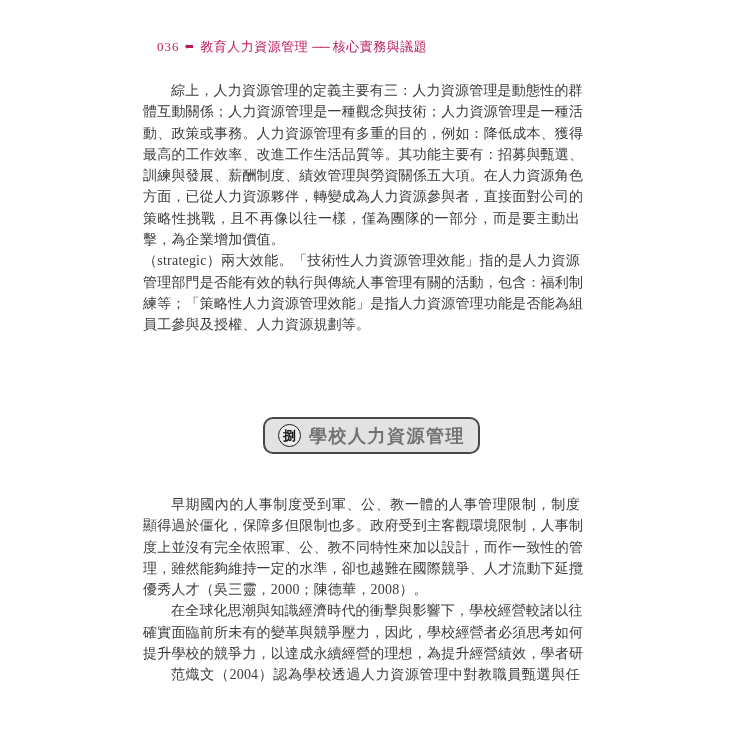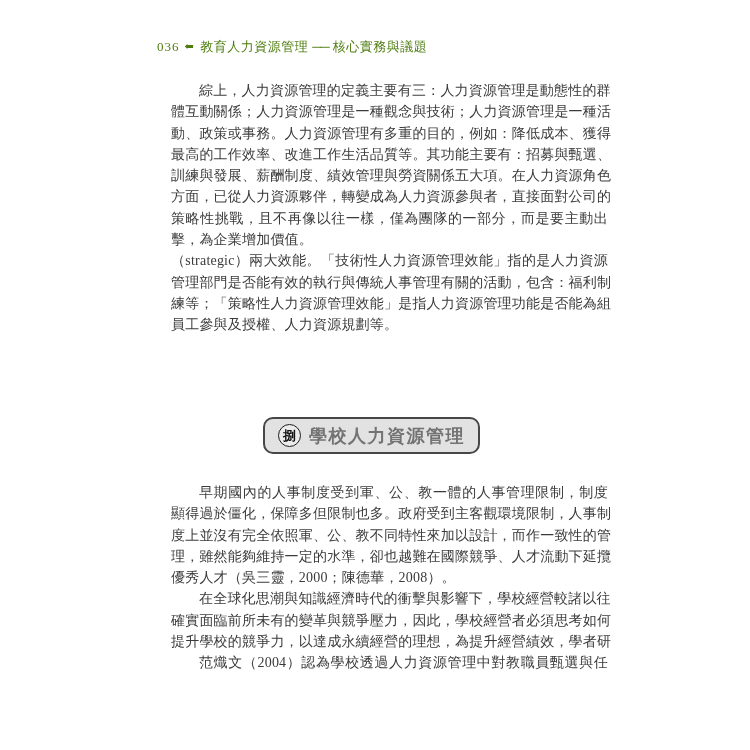--- a/index.html
+++ b/index.html
@@ -15,21 +15,21 @@
     overflow: hidden;
     font-family: "Liberation Serif", "DejaVu Serif", serif;
   }
   
   .running-header {
     position: absolute;
     left: 157px;
     top: 39px;
     font-size: 13px;
     line-height: 16px;
-    color: #4d7c0f;
+    color: #be185d;
     letter-spacing: 0.5px;
     white-space: nowrap;
   }
   .running-header .pagenum {
     letter-spacing: 1px;
     margin-right: 5px;
   }
   .running-header .arrow {
     font-size: 11px;
     margin-right: 6px;
@@ -38,24 +38,23 @@
   }
   .running-header .dash {
     margin: 0 4px;
     letter-spacing: -1px;
   }
   
   .text-block {
     position: absolute;
     left: 143px;
     width: 437px;
-    margin-left: 28px;
   }
   .text-block-1 { top: 80px; }
-  .text-block-2 { top: 482px; }
+  .text-block-2 { top: 494px; }
   .para { margin: 0; padding: 0; }
   .line {
     font-size: 14px;
     line-height: 21.3px;
     height: 21.3px;
     color: #3b3b3b;
     white-space: nowrap;
     text-align: justify;
     text-align-last: left;
     letter-spacing: 0.2px;

